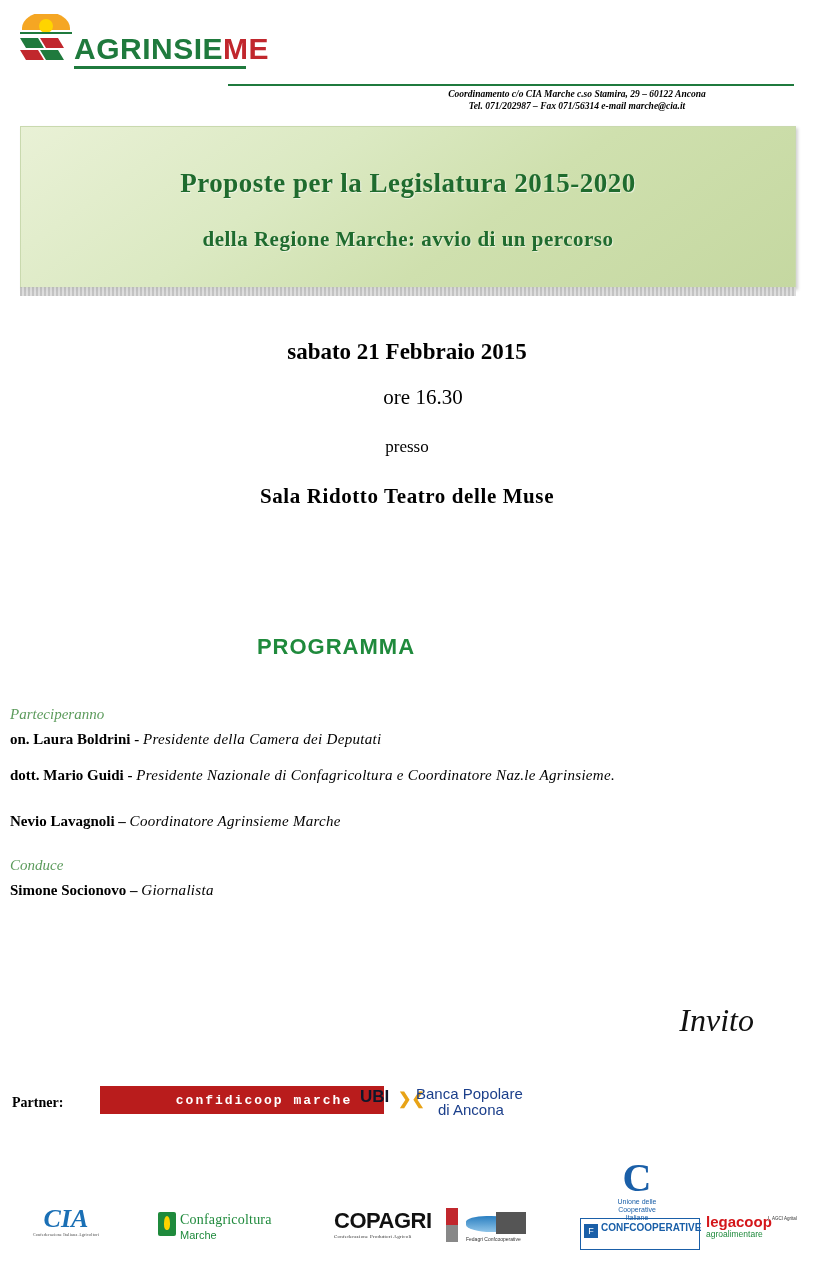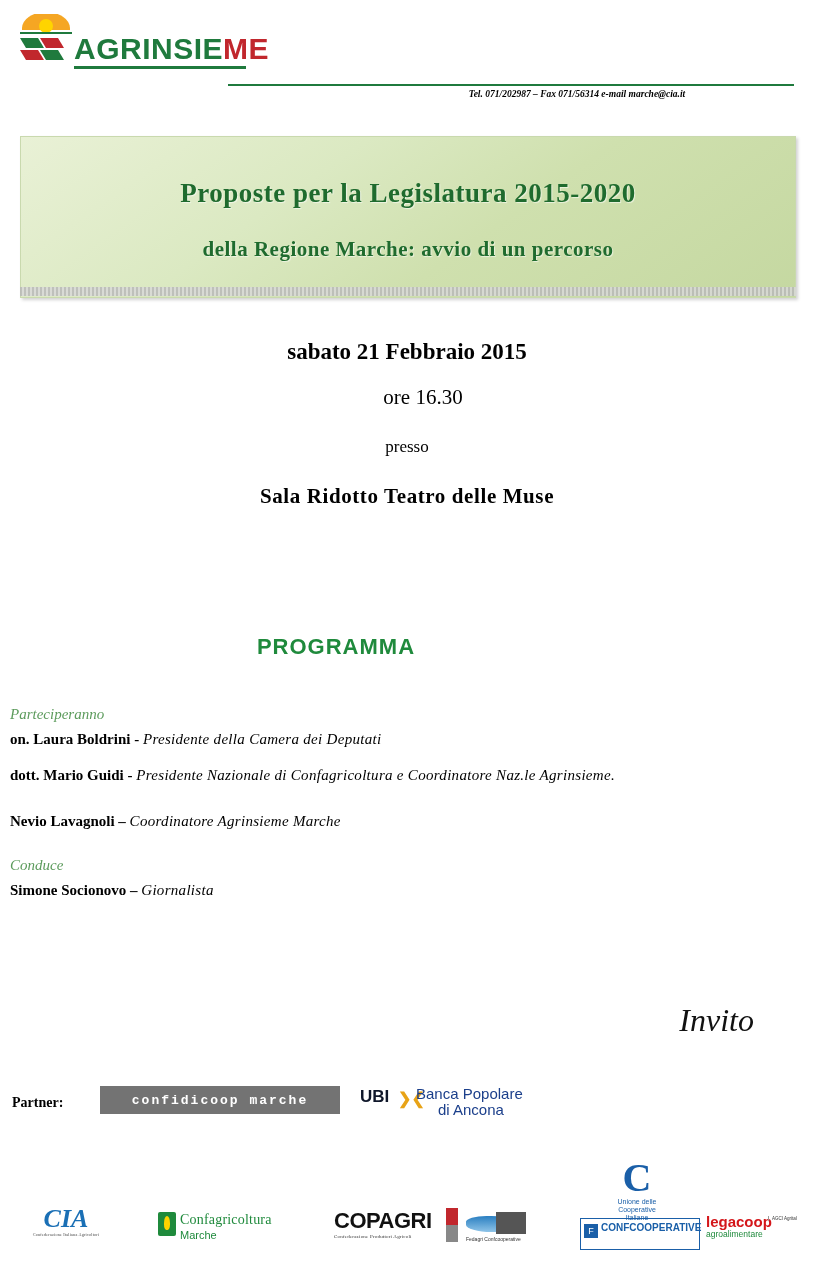--- a/index.html
+++ b/index.html
@@ -73,21 +73,21 @@
     font-weight: bold;
     font-size: 9.5px;
     line-height: 12px;
     color: #000;
   }
 
   
   .banner {
     position: absolute;
     left: 20px;
-    top: 136px;
+    top: 126px;
     width: 774px;
     height: 160px;
     background: linear-gradient(145deg, #e9f1d6 0%, #dbe9c2 35%, #cfe0ae 60%, #c5d8a1 100%);
     border: 1px solid #c9d9ae;
     box-shadow: 2px 2px 3px rgba(0,0,0,0.18);
   }
   .banner-inner {
     padding-top: 28px;
     text-align: center;
   }
@@ -210,29 +210,30 @@
     top: 9px;
     font-weight: bold;
     font-size: 14px;
   }
   .confidi-logo {
     position: absolute;
     left: 88px;
     top: 0;
     width: 240px;
     height: 28px;
-    background: #737373;
+    background: #b91c1c;
     color: #ffffff;
     font-family: "Liberation Mono", monospace;
     font-weight: bold;
     font-size: 13px;
     letter-spacing: 2px;
     display: flex;
     align-items: center;
     justify-content: center;
+    padding-left: 44px;
   }
   .ubi-logo {
     position: absolute;
     left: 348px;
     top: 0;
     width: 180px;
     height: 36px;
     font-family: "Liberation Sans", sans-serif;
   }
   .ubi-ubi {
@@ -429,20 +430,21 @@
       <polygon points="2,24 20,24 26,34 8,34" fill="#1f7a3d"></polygon>
       <polygon points="22,24 40,24 46,34 28,34" fill="#c1272d"></polygon>
       <polygon points="2,36 20,36 26,46 8,46" fill="#c1272d"></polygon>
       <polygon points="22,36 40,36 46,46 28,46" fill="#1f7a3d"></polygon>
     </svg>
     <div class="logo-text"><span>AGRINSIE</span><span class="red">ME</span></div>
     <div class="logo-underline"></div>
   </div>
   <div class="header-rule"></div>
   <div class="header-contact">
+    <div>Coordinamento c/o CIA Marche c.so Stamira, 29 – 60122 Ancona</div>
     <div>Tel. 071/202987 – Fax 071/56314 e-mail marche@cia.it</div>
   </div>
 </div>
 
 <div class="banner">
   <div class="banner-inner">
     <div class="banner-line">Proposte per la Legislatura 2015-2020</div>
     <div class="banner-line sc">della Regione Marche: avvio di un percorso</div>
   </div>
 </div>

